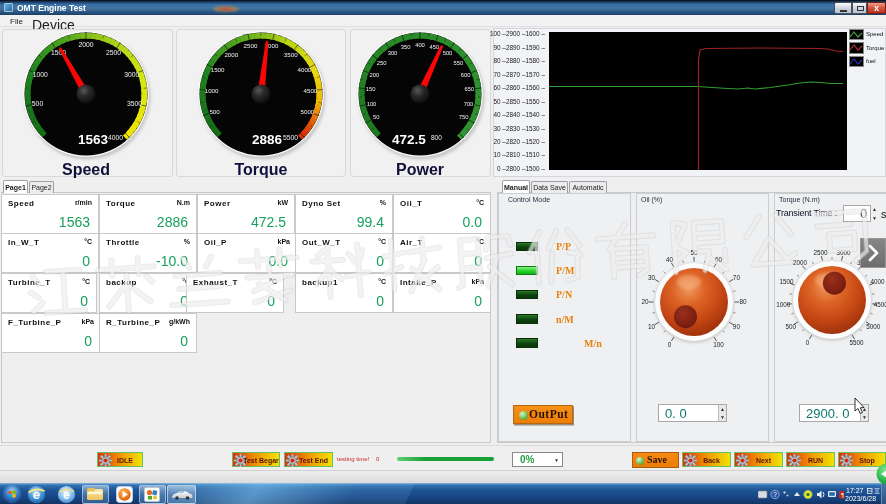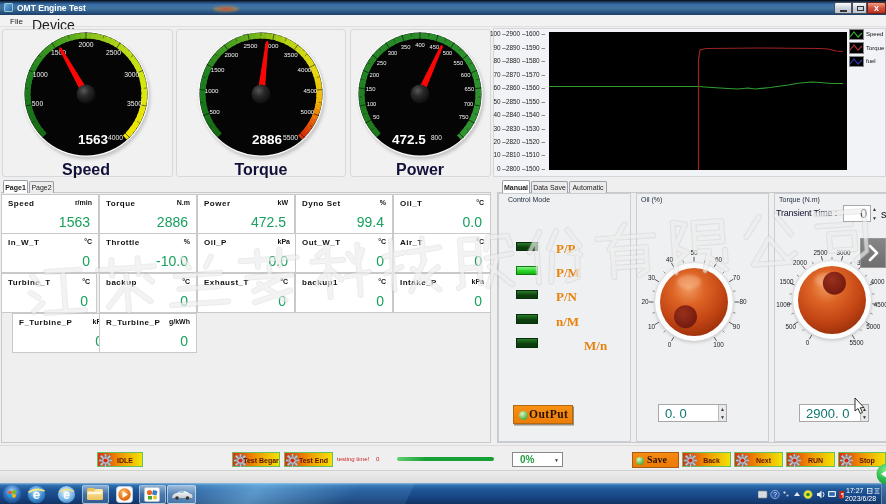--- a/index.html
+++ b/index.html
@@ -9,21 +9,21 @@
 .cell{position:absolute;background:#fff;border:1px solid #c9c9c9;}
 .clab{position:absolute;left:6px;top:4px;font-size:8px;font-weight:bold;color:#111;letter-spacing:0.5px;}
 .cunit{position:absolute;right:6px;top:4px;font-size:7px;font-weight:bold;color:#111;}
 .cval{position:absolute;right:8px;bottom:3px;font-size:14px;color:#18a05c;}
 .tab{position:absolute;font-size:7px;color:#222;border:1px solid #9aa0a8;border-bottom:none;background:#ececec;text-align:center;border-radius:2px 2px 0 0;}
 .tab.on{background:#fff;font-weight:bold;}
 .gcap{position:absolute;font-size:7px;color:#1d2a3a;}
 .grp{position:absolute;background:#eef0f2;border:1px solid #c9cdd4;}
 .led{position:absolute;width:22px;height:9.5px;border:1px solid #0a2e0a;background:linear-gradient(180deg,#2a7a2a,#0c400c 60%,#0a380a);}
 .led.on{background:linear-gradient(180deg,#8af08a,#28d428 55%,#17b017);border-color:#0f7a0f;}
-.ledlab{position:absolute;font-size:13px;font-weight:bold;color:#e8820c;font-family:"Liberation Serif",serif;}
+.ledlab{position:absolute;font-size:10px;font-weight:bold;color:#e8820c;font-family:"Liberation Serif",serif;}
 .btn-grad{position:absolute;border:1px solid #63c063;background:linear-gradient(90deg,#e62e08,#ef9d02 55%,#f2e204);}
 .btn-txt{position:absolute;width:100%;text-align:center;font-size:7px;font-weight:bold;color:#5c1500;}
 .spin{position:absolute;background:#fff;border:1px solid #a8a8a8;}
 .spintx{position:absolute;left:6px;top:1px;font-size:13px;color:#0f766e;}
 </style></head><body>
 
 <div class="abs" style="left:0;top:0;width:886px;height:15px;background:linear-gradient(180deg,#06080d 0%,#1b3a61 12%,#3a6ea8 30%,#41749e 55%,#2a5584 80%,#1d3f66 100%);">
 <div class="abs" style="left:4px;top:3px;width:9px;height:9px;background:linear-gradient(135deg,#6ab0e8,#2a62a8);border:1px solid #9cc;border-radius:1px;"></div>
 <div class="abs" style="left:17px;top:2.5px;font-size:8.5px;font-weight:bold;color:#fff;">OMT Engine Test</div>
 <div class="abs" style="left:213px;top:6px;width:26px;height:6px;background:radial-gradient(ellipse at 50% 50%,rgba(230,60,40,0.85),rgba(230,160,40,0.5) 60%,rgba(230,60,40,0) 80%);border-radius:3px;filter:blur(1px);"></div>
@@ -477,36 +477,36 @@
 <div class="cell" style="left:1px;top:273.1px;width:96px;height:40px;padding-left:21px;">
 <div class="clab">Turbine_T</div>
     <div class="cunit">°C</div>
     <div class="cval">0</div>
   </div>
 <div class="cell" style="left:99px;top:273.1px;width:98px;height:40px;">
 <div class="clab">backup</div>
     <div class="cunit">°C</div>
     <div class="cval">0</div>
   </div>
-<div class="cell" style="left:197px;top:273.1px;width:98px;height:40px;">
+<div class="cell" style="left:186px;top:273.1px;width:98px;height:40px;">
 <div class="clab">Exhaust_T</div>
     <div class="cunit">°C</div>
     <div class="cval">0</div>
   </div>
 <div class="cell" style="left:295px;top:273.1px;width:98px;height:40px;">
 <div class="clab">backup1</div>
     <div class="cunit">°C</div>
     <div class="cval">0</div>
   </div>
 <div class="cell" style="left:393px;top:273.1px;width:98px;height:40px;">
 <div class="clab">Intake_P</div>
     <div class="cunit">kPa</div>
     <div class="cval">0</div>
   </div>
-<div class="cell" style="left:12px;top:312.9px;width:100px;height:40px;">
+<div class="cell" style="left:1px;top:312.9px;width:100px;height:40px;">
 <div class="clab">F_Turbine_P</div>
     <div class="cunit">kPa</div>
     <div class="cval">0</div>
   </div>
 <div class="cell" style="left:99px;top:312.9px;width:98px;height:40px;">
 <div class="clab">R_Turbine_P</div>
     <div class="cunit">g/kWh</div>
     <div class="cval">0</div>
   </div>
 <div class="abs" style="left:497px;top:192px;width:389px;height:251px;background:#efefef;border:1px solid #c9c9c9;border-right:none;"></div>

